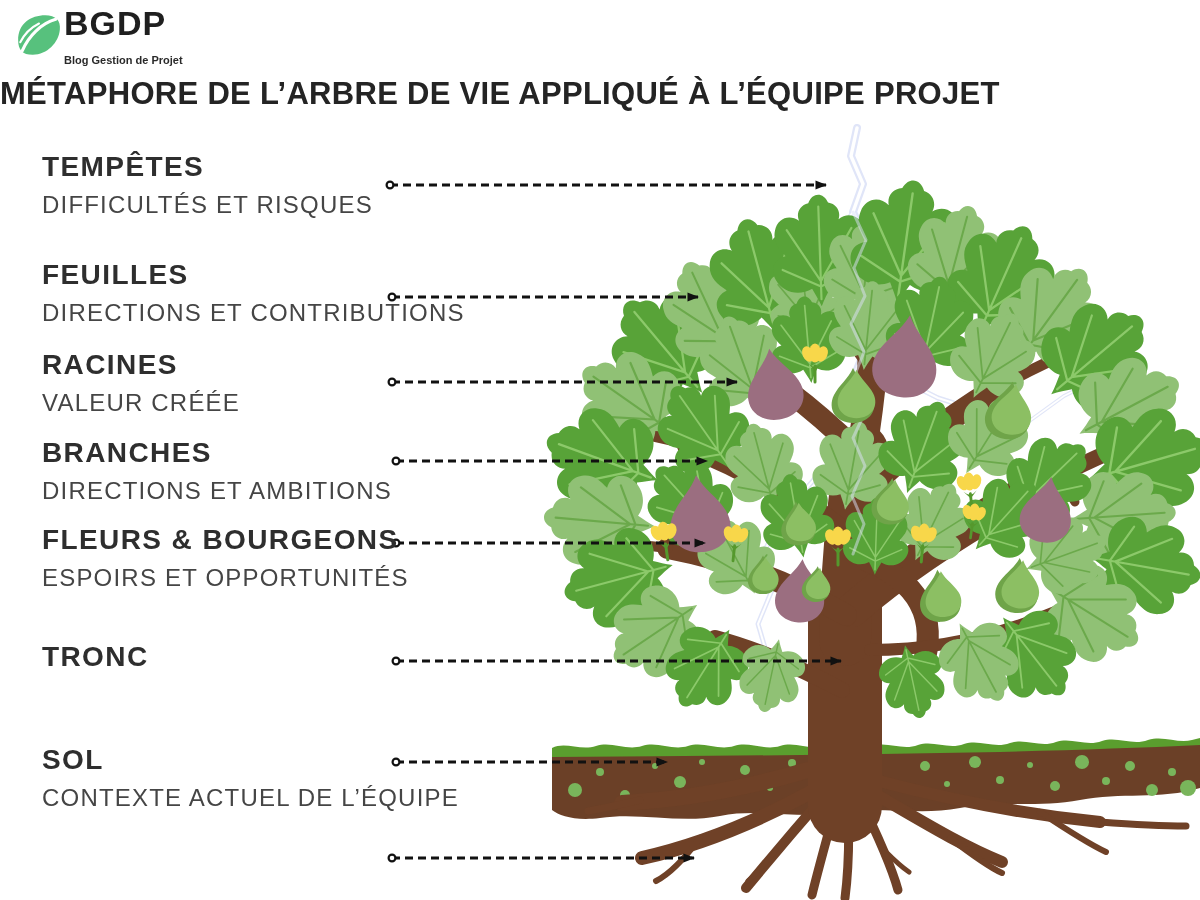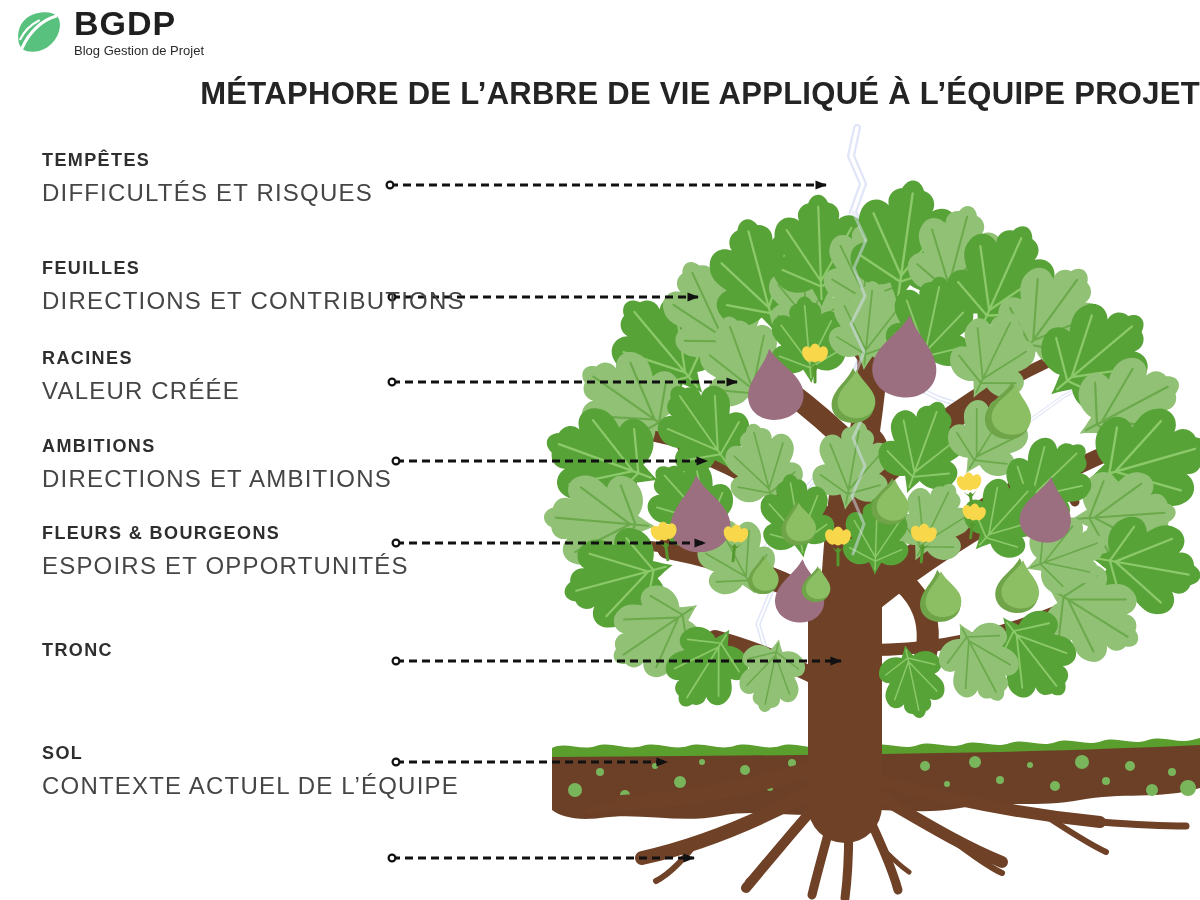--- a/index.html
+++ b/index.html
@@ -10,30 +10,30 @@
     --flower-yellow:#f8d74a; --flower-green:#55982d;
     --lightning:#dbe1f7; --arrow:#111111; --logo-green:#57c17d;
     --text-dark:#2e2e2e; --text-sub:#454545;
   }
   *{box-sizing:border-box}
   html,body{margin:0;padding:0;background:#ffffff}
   body{width:1200px;height:900px;overflow:hidden;font-family:"Liberation Sans","DejaVu Sans",sans-serif}
   .page{position:relative;width:1200px;height:900px;background:#fff}
   .scene{position:absolute;left:0;top:0;width:1200px;height:900px}
 
-  .logo{position:absolute;left:14px;top:6px;display:flex;align-items:flex-end;gap:10px}
+  .logo{position:absolute;left:14px;top:6px;display:flex;align-items:center;}
   .logo-mark{width:50px;height:50px;flex:0 0 auto}
   .logo-name{font-size:34px;font-weight:800;color:#1f1f1f;letter-spacing:1px;line-height:1.05}
-  .logo-sub{font-size:13px;font-weight:400;color:#2a2a2a;margin-top:1px}
-
-  .title{position:absolute;top:76px;left:0;width:100%;margin:0;text-align:right;
+  .logo-sub{font-size:11px;font-weight:700;color:#2a2a2a;margin-top:12px}
+
+  .title{position:absolute;top:76px;left:0;width:100%;margin:0;text-align:left;
          font-size:31px;font-weight:800;color:#242424;letter-spacing:.3px;white-space:nowrap}
 
   .label{position:absolute;left:42px}
-  .label .term{font-size:18px;font-weight:700;color:var(--text-dark);letter-spacing:1.4px;line-height:1.2;margin-bottom:7px}
+  .label .term{font-size:28px;font-weight:700;color:var(--text-dark);letter-spacing:1.4px;line-height:1.2;margin-bottom:7px}
   .label .meaning{font-size:24px;font-weight:400;color:var(--text-sub);letter-spacing:1.2px;line-height:1.2}
 
   .lfD{--lf:var(--leaf-dark);--lv:var(--vein-on-dark)}
   .lfL{--lf:var(--leaf-light);--lv:var(--vein-on-light)}
   .bolt polyline,.boltIn polyline,.boltOver polyline{fill:none;stroke-linejoin:round;stroke-linecap:round}
   .bolt polyline{stroke:var(--lightning)}
   .boltIn polyline{stroke:#ffffff}
   .boltOver polyline{stroke:var(--lightning);opacity:.5}
   .wood path{fill:none;stroke:var(--wood);stroke-linecap:round}
   .arrows line{stroke:var(--arrow);stroke-width:2.8;stroke-dasharray:8 5}
@@ -286,21 +286,21 @@
   </div>
   <div class="label" style="top:258px">
     <div class="term">FEUILLES</div>
     <div class="meaning">DIRECTIONS ET CONTRIBUTIONS</div>
   </div>
   <div class="label" style="top:348px">
     <div class="term">RACINES</div>
     <div class="meaning">VALEUR CRÉÉE</div>
   </div>
   <div class="label" style="top:436px">
-    <div class="term">AMBITIONS</div>
+    <div class="term">BRANCHES</div>
     <div class="meaning">DIRECTIONS ET AMBITIONS</div>
   </div>
   <div class="label" style="top:523px">
     <div class="term">FLEURS &amp; BOURGEONS</div>
     <div class="meaning">ESPOIRS ET OPPORTUNITÉS</div>
   </div>
   <div class="label" style="top:640px">
     <div class="term">TRONC</div>
   </div>
   <div class="label" style="top:743px">

